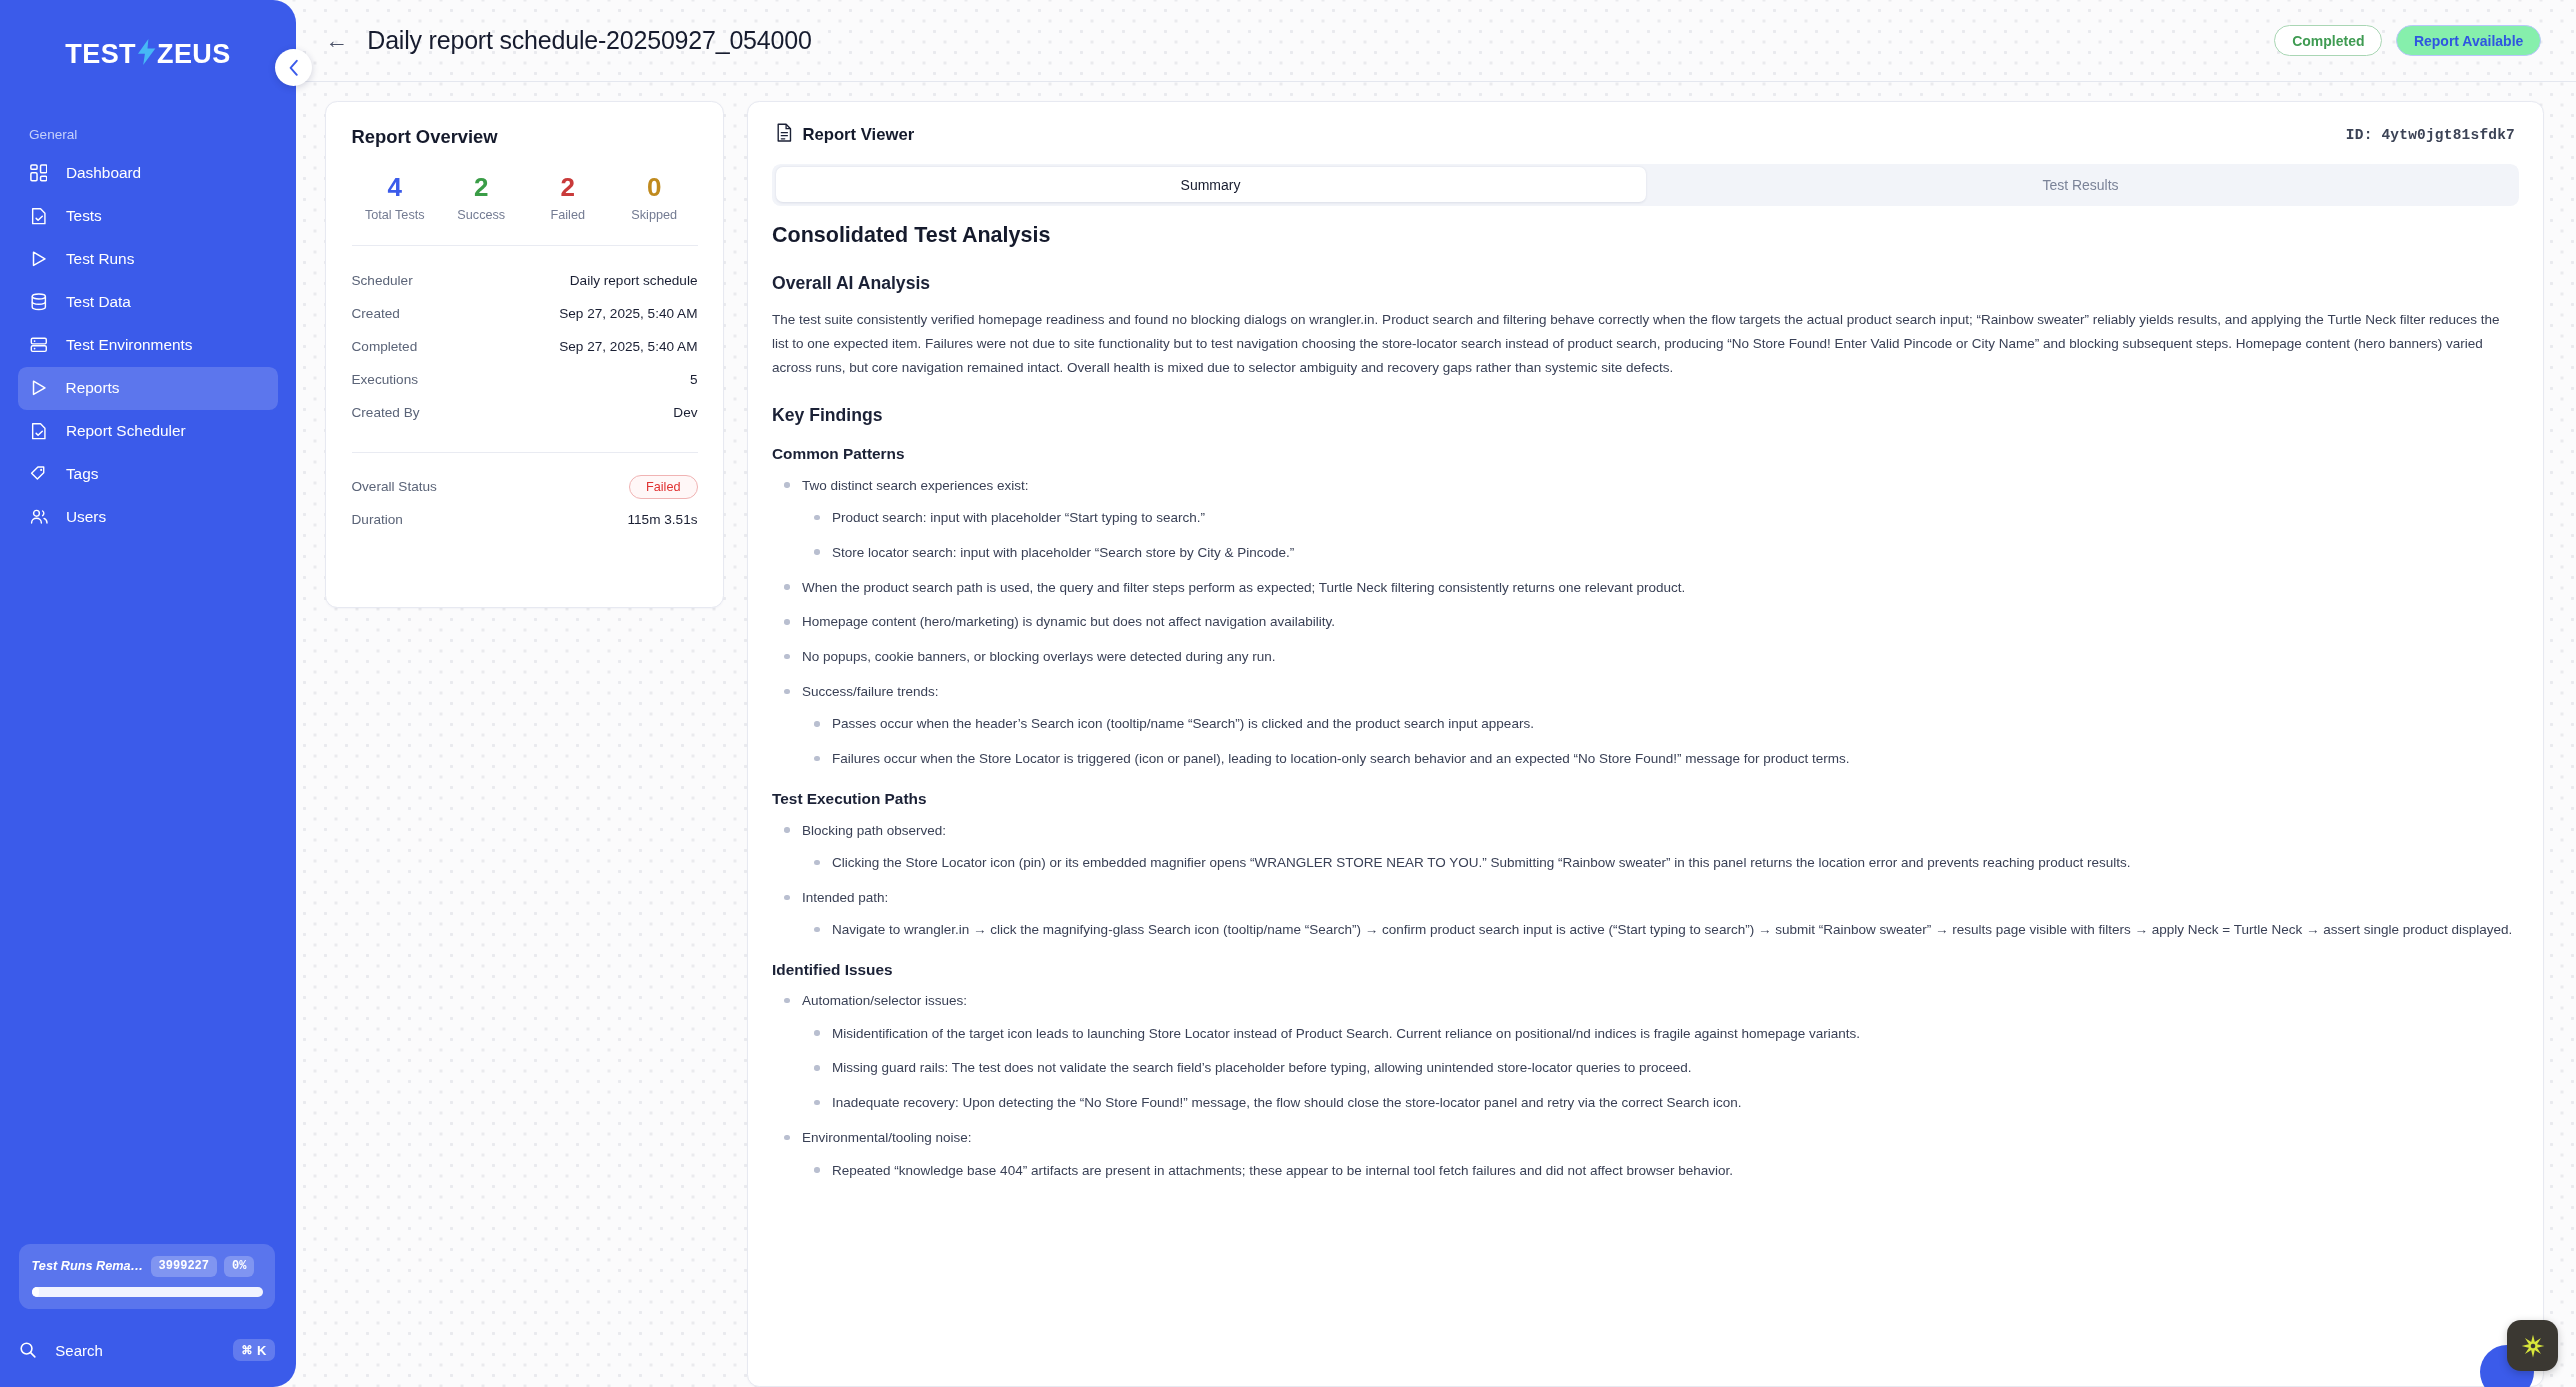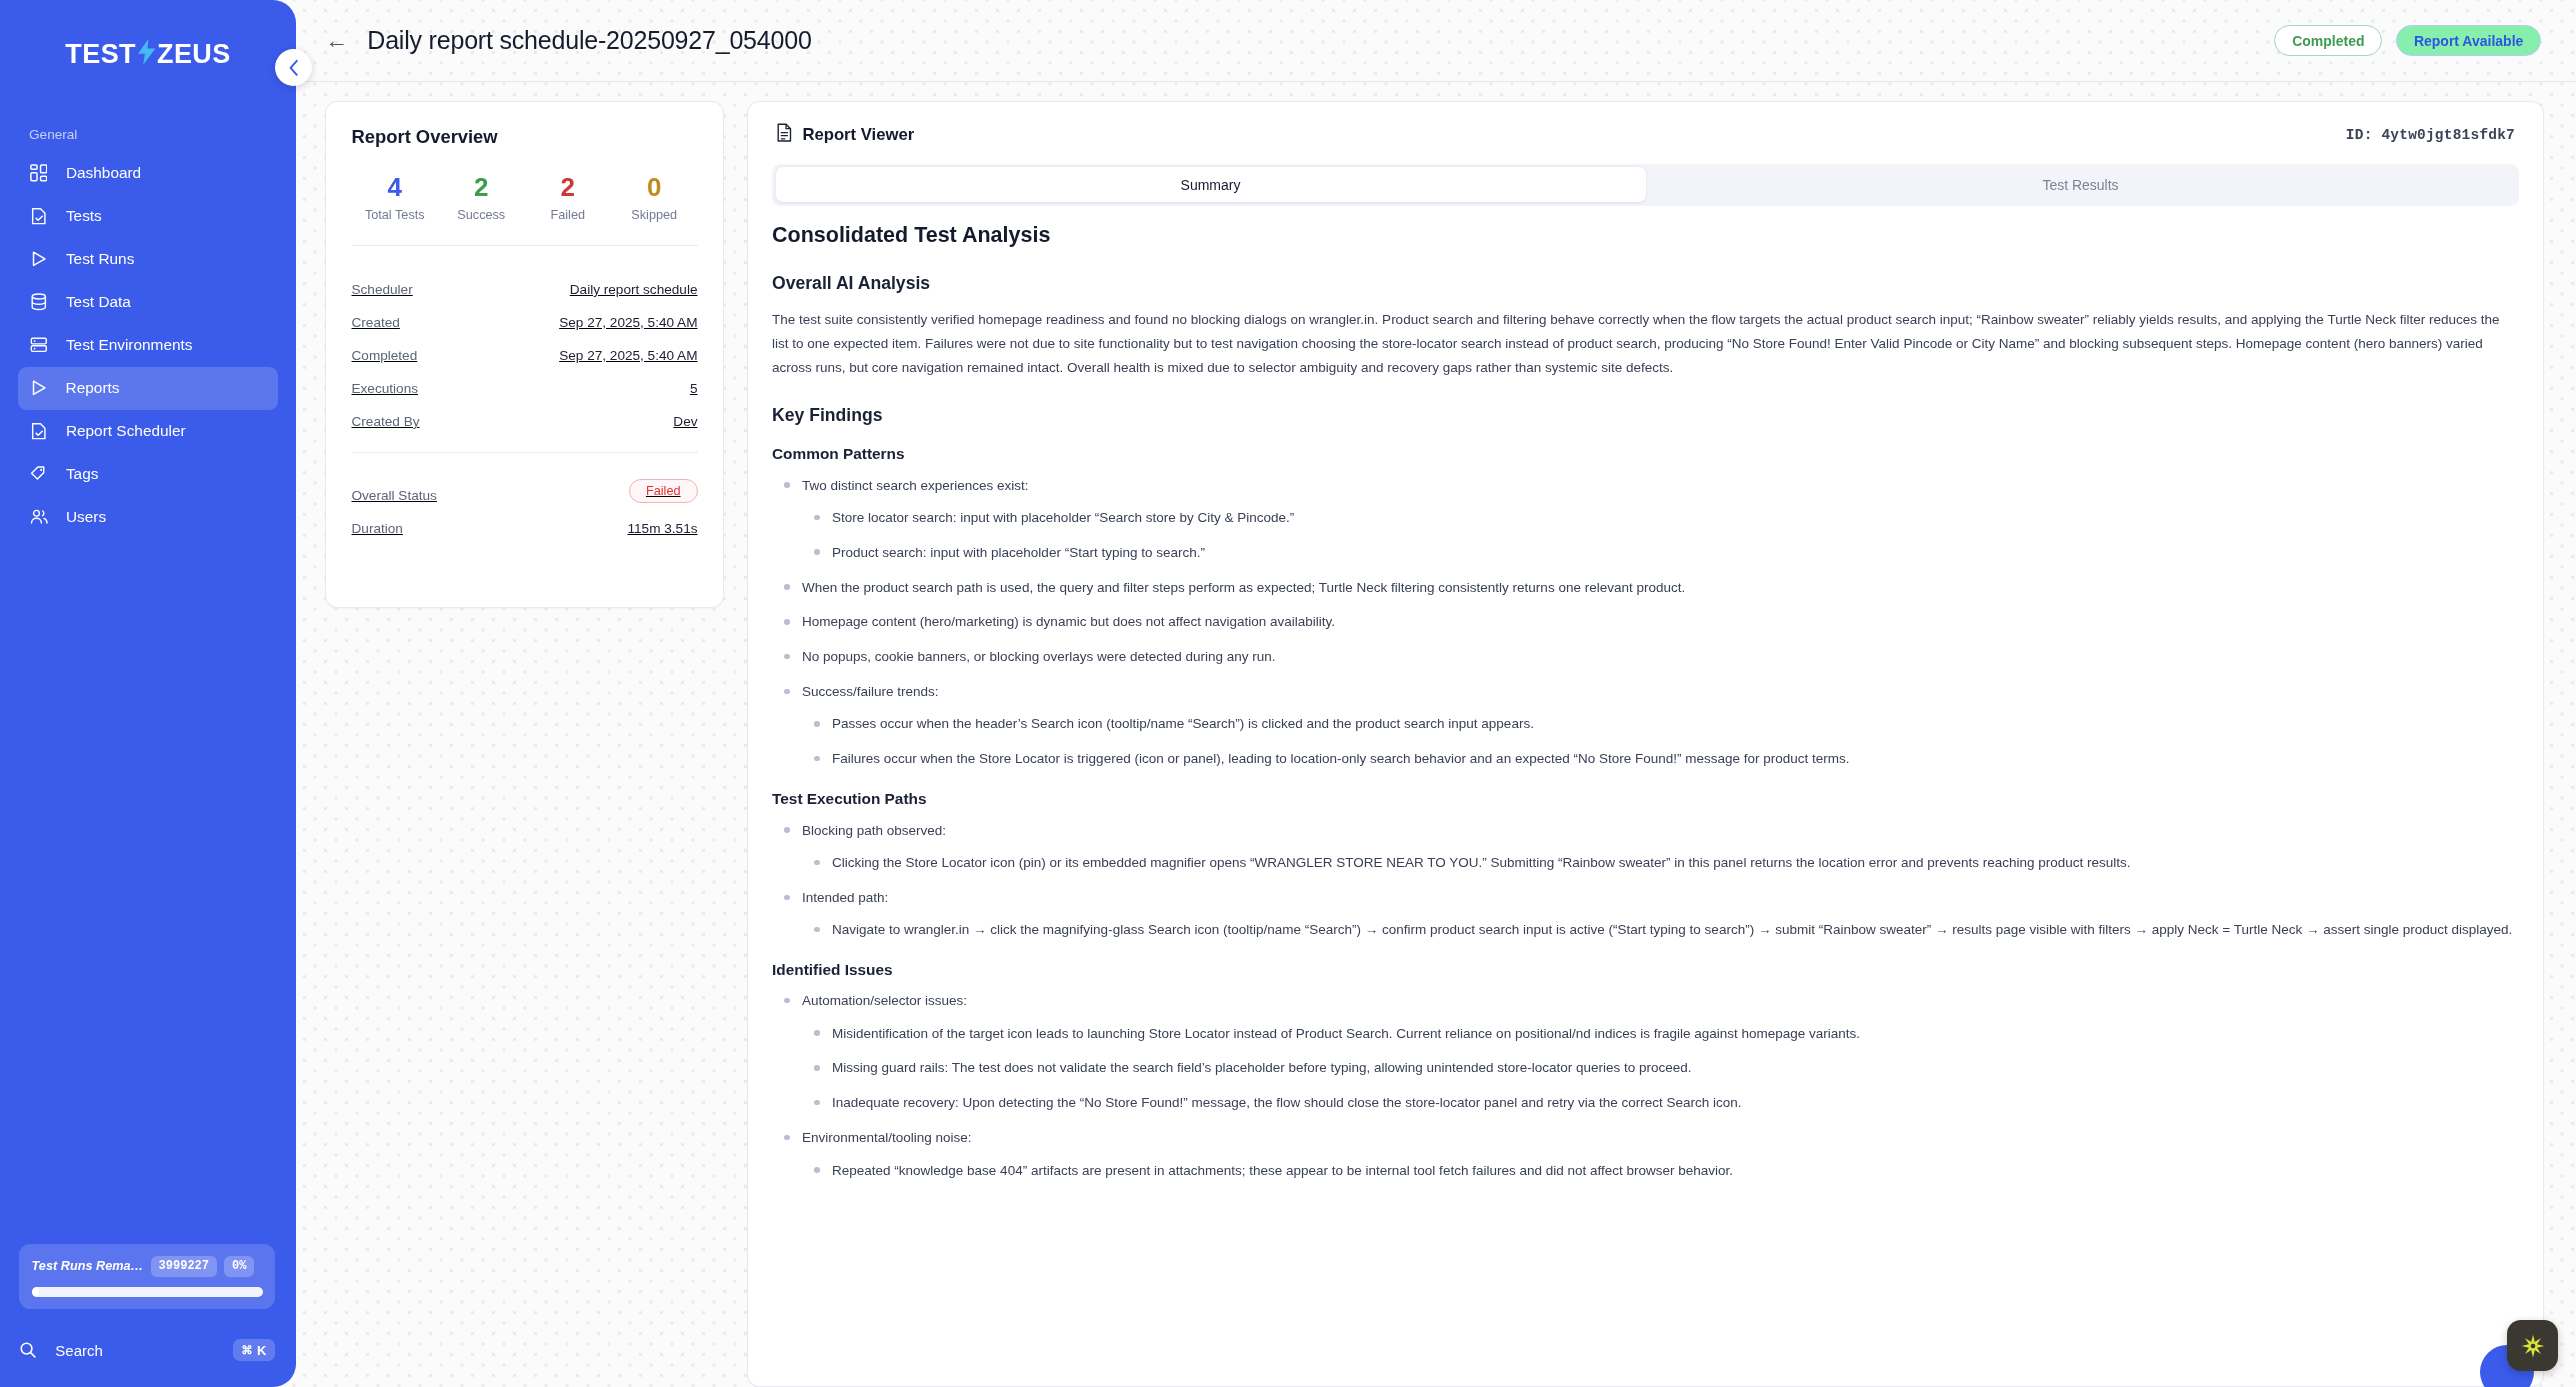--- a/index.html
+++ b/index.html
@@ -203,21 +203,21 @@
     font-size: 18.4px; font-weight: 700; color: #151a2c;
     margin-bottom: 24.6px;
   }
   .stats-row { display: flex; }
   .stat { flex: 1; text-align: center; }
   .stat-num { font-size: 26px; font-weight: 700; line-height: 1.1; }
   .stat-lbl { font-size: 12.7px; color: #737b92; margin-top: 7px; }
 
   .divider { height: 0.9px; background: #e9ebf2; margin: 23px 0 17.6px 0; }
 
-  .kv { display: flex; align-items: flex-end; height: 33px; text-decoration: underline; }
+  .kv { display: flex; align-items: center; height: 33px; }
   .kv-k { font-size: 13.6px; color: #5b6478; }
   .kv-v { margin-left: auto; font-size: 13.6px; color: #1a1f33; font-weight: 500; }
   .status-pill {
     margin-left: auto;
     border: 0.9px solid #f0b3b3;
     color: #e03131;
     background: #fff7f7;
     border-radius: 877px;
     font-size: 12.7px;
     padding: 4.4px 16px;
@@ -565,22 +565,22 @@
 
           <h2>Overall AI Analysis</h2>
           <p>The test suite consistently verified homepage readiness and found no blocking dialogs on wrangler.in. Product search and filtering behave correctly when the flow targets the actual product search input; “Rainbow sweater” reliably yields results, and applying the Turtle Neck filter reduces the list to one expected item. Failures were not due to site functionality but to test navigation choosing the store-locator search instead of product search, producing “No Store Found! Enter Valid Pincode or City Name” and blocking subsequent steps. Homepage content (hero banners) varied across runs, but core navigation remained intact. Overall health is mixed due to selector ambiguity and recovery gaps rather than systemic site defects.</p>
 
           <h2>Key Findings</h2>
           <h3>Common Patterns</h3>
           <ul>
             <li>
               <span>Two distinct search experiences exist:</span>
               <ul>
+                <li>Product search: input with placeholder “Start typing to search.”</li>
                 <li>Store locator search: input with placeholder “Search store by City &amp; Pincode.”</li>
-                <li>Product search: input with placeholder “Start typing to search.”</li>
               </ul>
             </li>
             <li>When the product search path is used, the query and filter steps perform as expected; Turtle Neck filtering consistently returns one relevant product.</li>
             <li>Homepage content (hero/marketing) is dynamic but does not affect navigation availability.</li>
             <li>No popups, cookie banners, or blocking overlays were detected during any run.</li>
             <li>
               <span>Success/failure trends:</span>
               <ul>
                 <li>Passes occur when the header’s Search icon (tooltip/name “Search”) is clicked and the product search input appears.</li>
                 <li>Failures occur when the Store Locator is triggered (icon or panel), leading to location-only search behavior and an expected “No Store Found!” message for product terms.</li>

